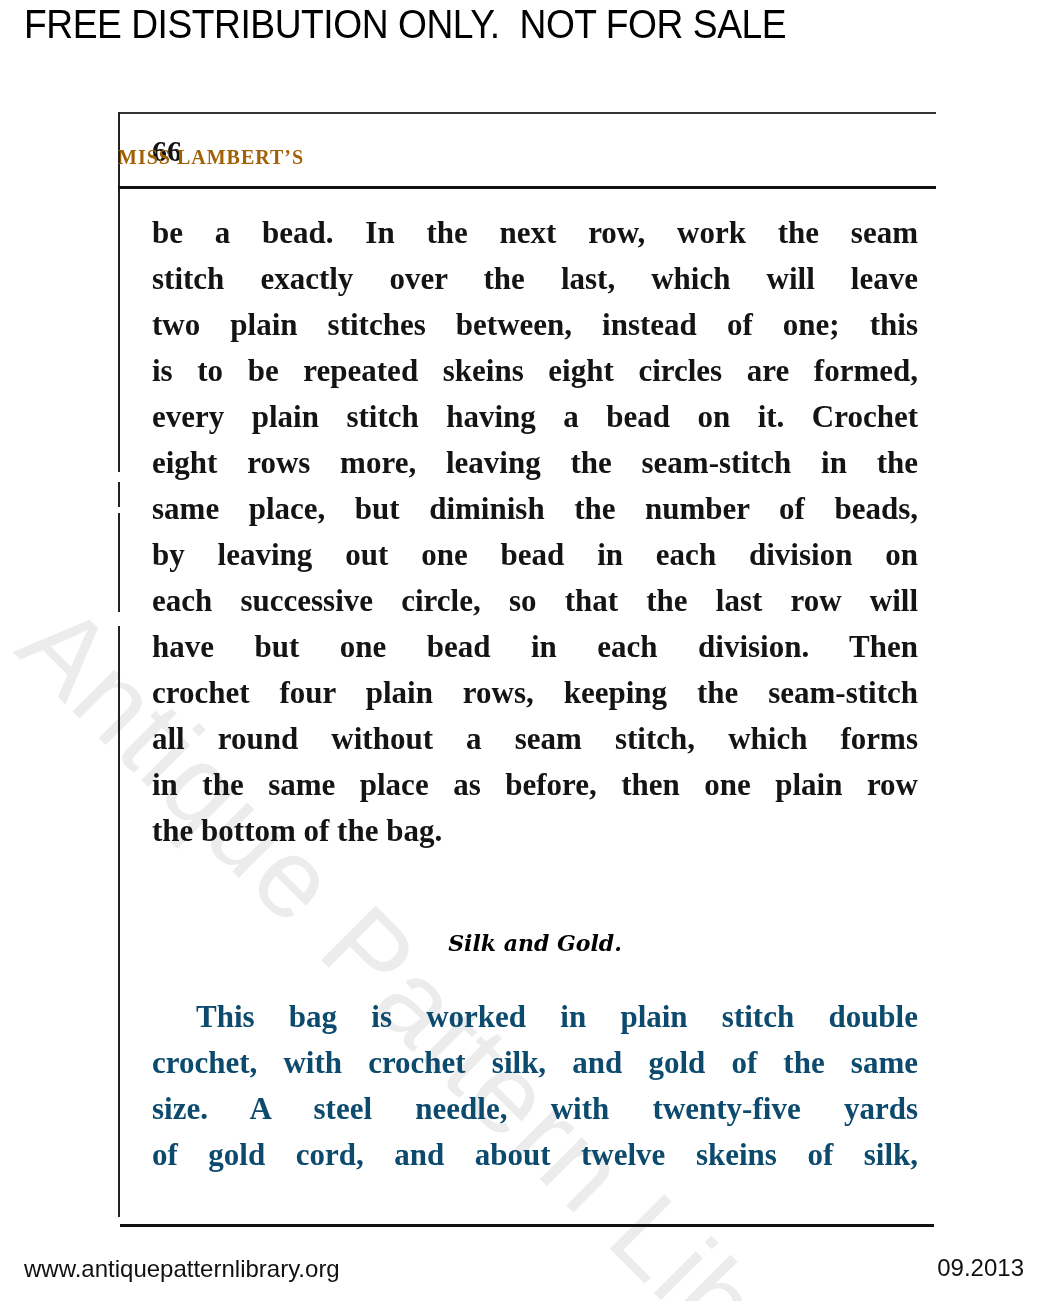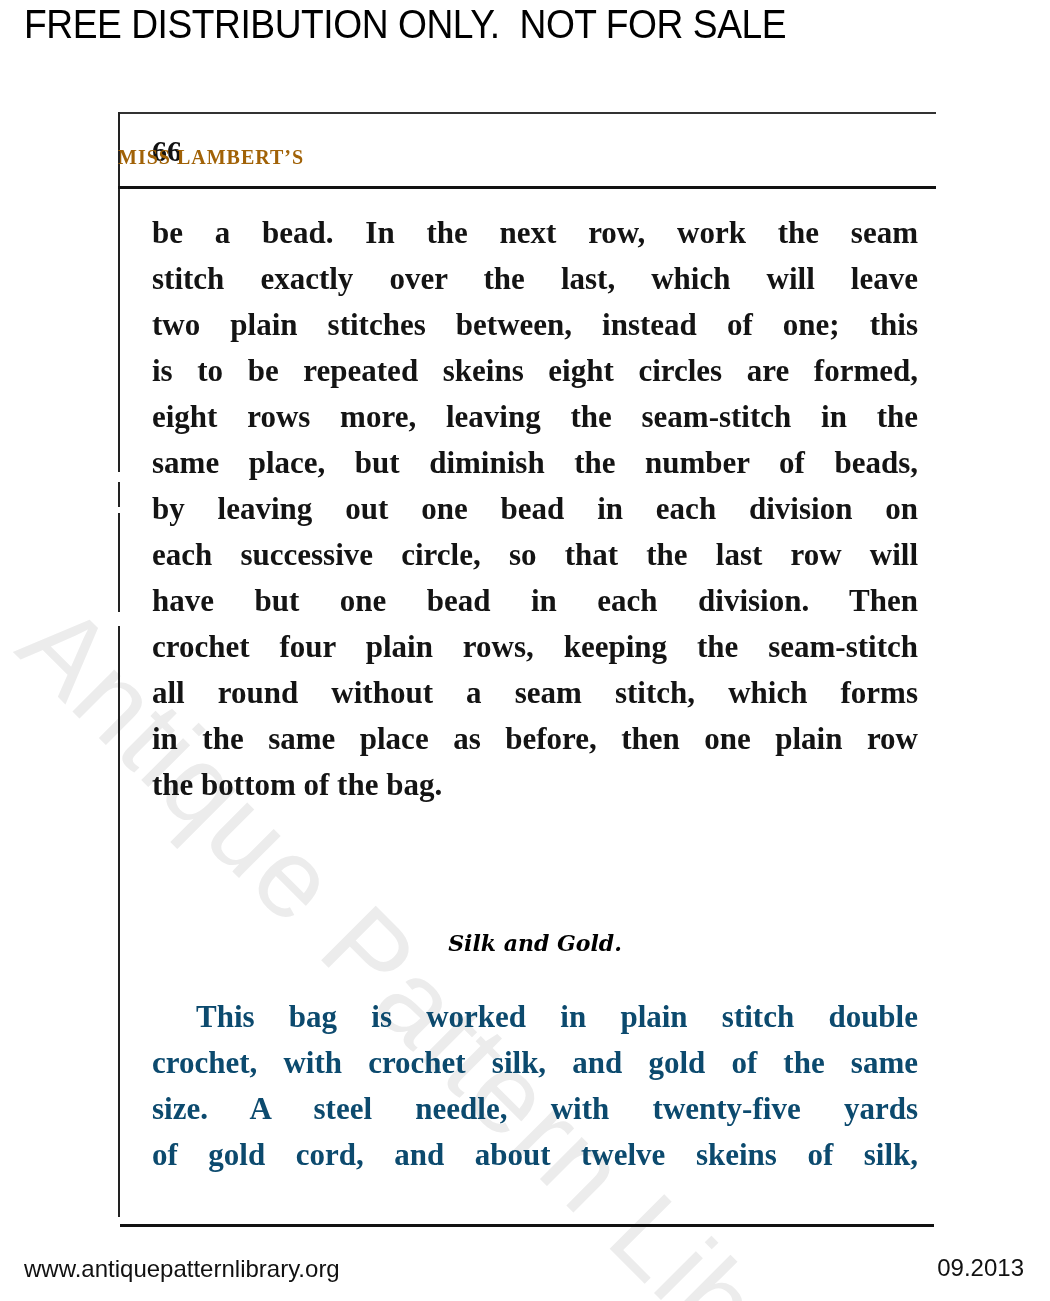--- a/index.html
+++ b/index.html
@@ -212,20 +212,21 @@
   </div>
   <div class="page-number">66</div>
   <div class="running-head">MISS LAMBERT’S</div>
   <div class="rule-head"></div>
 
   <div class="body-text">
     <span class="line">be a bead.   In the next row, work the seam</span>
     <span class="line">stitch  exactly over  the  last, which will leave</span>
     <span class="line">two plain stitches between, instead of one; this</span>
     <span class="line">is to be repeated skeins eight circles are formed,</span>
+    <span class="line">every plain stitch having a bead on it.   Crochet</span>
     <span class="line">eight rows more, leaving the seam-stitch in the</span>
     <span class="line">same place, but diminish the number of beads,</span>
     <span class="line">by leaving  out  one  bead  in  each  division  on</span>
     <span class="line">each successive circle, so that the last row will</span>
     <span class="line">have  but  one  bead  in  each  division.   Then</span>
     <span class="line">crochet four plain rows, keeping the seam-stitch</span>
     <span class="line">all round without  a  seam stitch, which  forms</span>
     <span class="line">in the same place as before, then one plain row</span>
     <span class="line last">the bottom of the bag.</span>
   </div>

